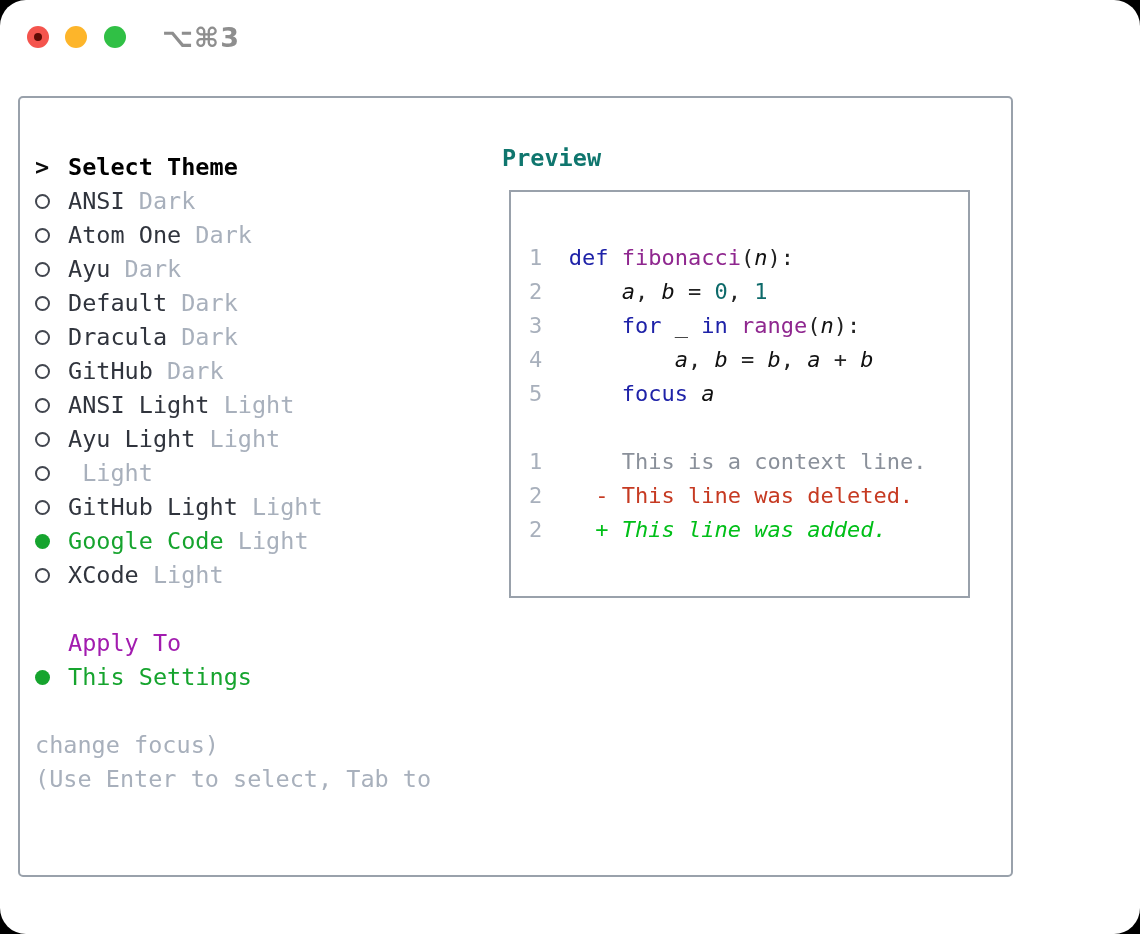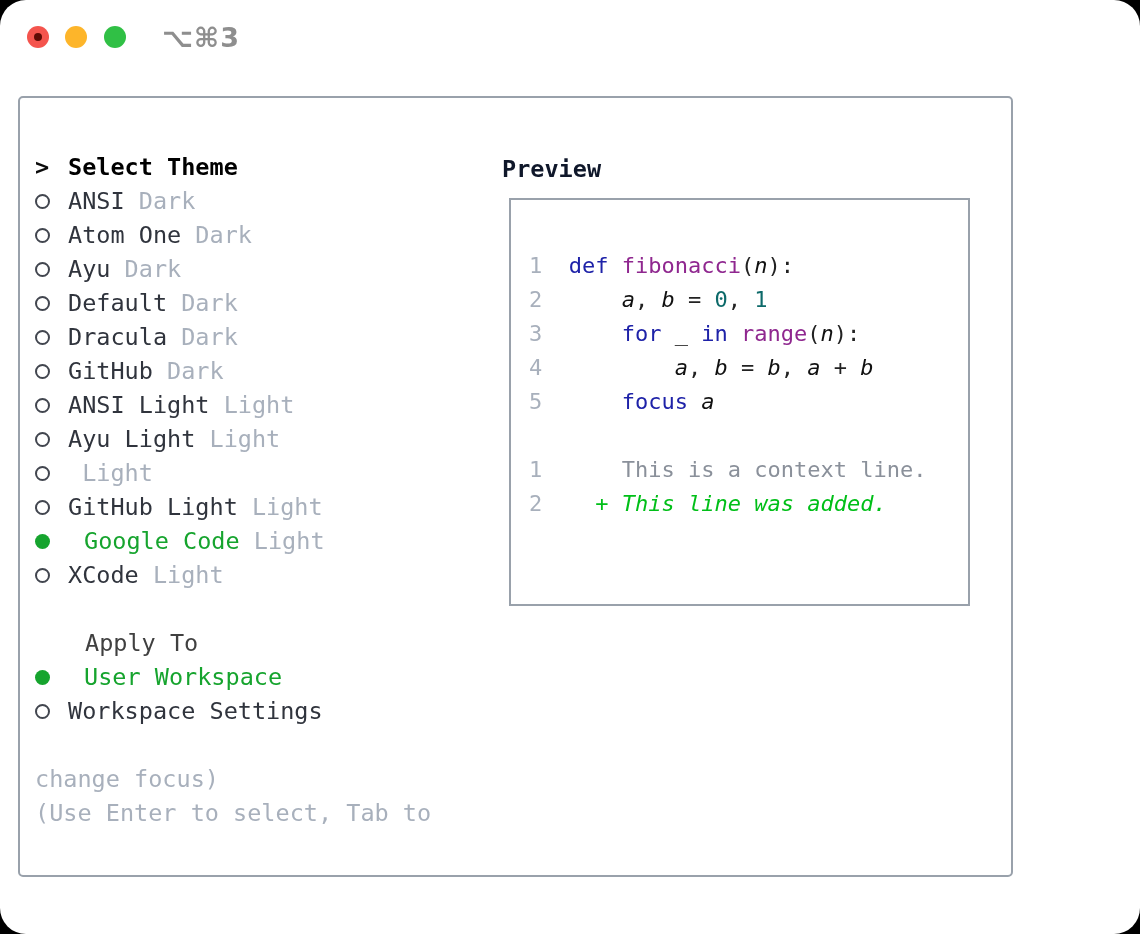--- a/index.html
+++ b/index.html
@@ -45,32 +45,32 @@
   }
   .row { display: flex; align-items: center; height: 34px; white-space: pre; }
   .marker { width: 33px; flex: 0 0 33px; display: flex; align-items: center; }
   .cursor { font-weight: bold; color: #0b0b0b; }
   .circle {
     width: 15px; height: 15px; border-radius: 50%;
     box-sizing: border-box; border: 2px solid #42464f;
   }
   .circle.filled { border: none; background: var(--accent-green); }
   .hdr { font-weight: bold; color: #000000; }
-  .subhdr { color: #404040; margin-left: 17px; }
+  .subhdr { color: #a21caf; }
   .variant { color: var(--muted); }
-  .row.selected .item-label { color: var(--accent-green); margin-left: 16px; }
+  .row.selected .item-label { color: var(--accent-green); }
   .blank { height: 34px; }
   .hint { height: 34px; line-height: 34px; color: var(--muted); white-space: pre; }
   
   .preview-title {
-    position: absolute; left: 482px; top: 54px; height: 34px; line-height: 34px;
-    font-size: 23.5px; font-weight: bold; color: #0f172a;
+    position: absolute; left: 482px; top: 43px; height: 34px; line-height: 34px;
+    font-size: 23.5px; font-weight: bold; color: #0f766e;
   }
   .preview-box {
-    position: absolute; left: 489px; top: 100px;
+    position: absolute; left: 489px; top: 92px;
     width: 461px; height: 408px;
     box-sizing: border-box;
     border: 2px solid var(--panel-border);
     background: #fff;
     padding: 49px 0 0 18px;
     overflow: hidden;
   }
   .pv-line { height: 34px; line-height: 34px; font-size: 22px; white-space: pre; color: var(--plain-code); }
   .tk-ln  { color: var(--muted); }
   .tk-kwd { color: var(--keyword); }
@@ -118,37 +118,37 @@
         </div>
 
       <div class="blank"></div>
 
       <div class="row">
         <span class="marker"></span>
         <span class="subhdr">Apply To</span>
       </div>
 
       <div id="apply-list">
-          <div class="row selected"><span class="marker"><span class="circle filled"></span></span><span class="item-label">User Workspace</span></div>
-          <div class="row"><span class="marker"><span class="circle"></span></span><span class="item-label">Workspace Settings</span></div>
+          <div class="row selected"><span class="marker"><span class="circle filled"></span></span><span class="item-label">This Settings</span></div>
         </div>
 
       <div class="blank"></div>
 
       <div class="hint">change focus)</div>
       <div class="hint">(Use Enter to select, Tab to</div>
     </div>
 
     <div class="preview-title">Preview</div>
 
     <div class="preview-box" id="preview-box">
         <div class="pv-line"><span class="tk-ln">1  </span><span class="tk-kwd">def </span><span class="tk-typ">fibonacci</span><span class="tk-pun">(</span><span class="tk-var">n</span><span class="tk-pun">):</span></div>
         <div class="pv-line"><span class="tk-ln">2  </span><span class="tk-pln">    </span><span class="tk-var">a</span><span class="tk-pun">, </span><span class="tk-var">b</span><span class="tk-pun"> = </span><span class="tk-lit">0</span><span class="tk-pun">, </span><span class="tk-lit">1</span></div>
         <div class="pv-line"><span class="tk-ln">3  </span><span class="tk-pln">    </span><span class="tk-kwd">for</span><span class="tk-pln"> _ </span><span class="tk-kwd">in</span><span class="tk-pln"> </span><span class="tk-typ">range</span><span class="tk-pun">(</span><span class="tk-var">n</span><span class="tk-pun">):</span></div>
         <div class="pv-line"><span class="tk-ln">4  </span><span class="tk-pln">        </span><span class="tk-var">a</span><span class="tk-pun">, </span><span class="tk-var">b</span><span class="tk-pun"> = </span><span class="tk-var">b</span><span class="tk-pun">, </span><span class="tk-var">a</span><span class="tk-pun"> + </span><span class="tk-var">b</span></div>
         <div class="pv-line"><span class="tk-ln">5  </span><span class="tk-pln">    </span><span class="tk-kwd">focus </span><span class="tk-var">a</span></div>
         <div class="pv-line"></div>
         <div class="pv-line"><span class="tk-ln">1</span><span class="tk-pln">      </span><span class="tk-ctx">This is a context line.</span></div>
+        <div class="pv-line"><span class="tk-ln">2</span><span class="tk-pln">    </span><span class="tk-del">- This line was deleted.</span></div>
         <div class="pv-line"><span class="tk-ln">2</span><span class="tk-pln">    </span><span class="tk-add">+ This line was added.</span></div>
       </div>
 
   </div>
 </div>
 
 </body></html>

